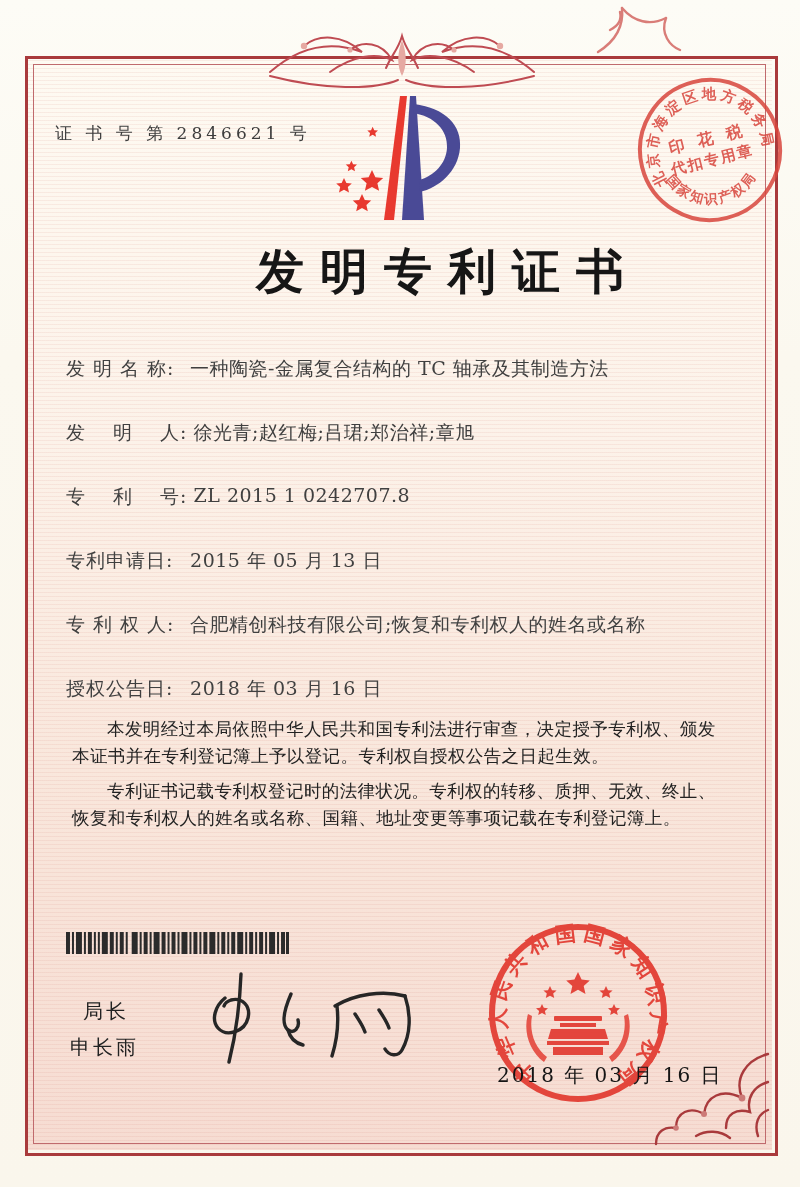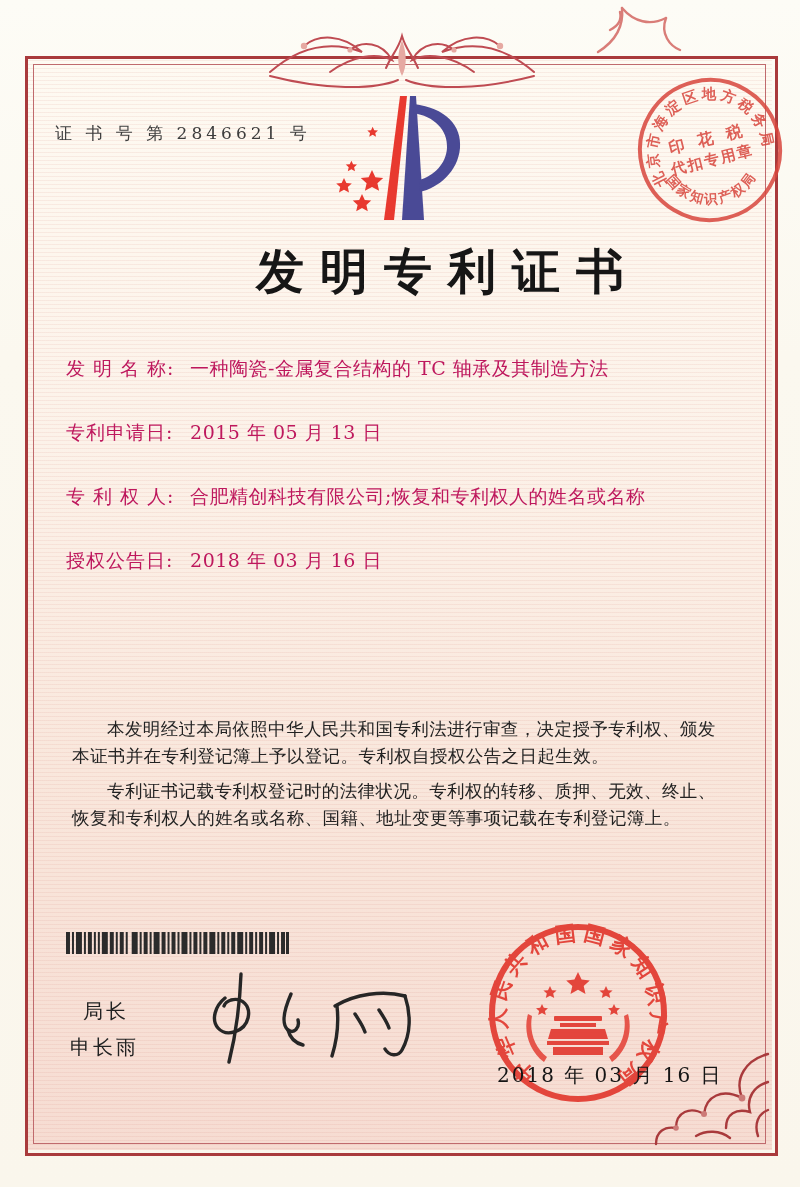--- a/index.html
+++ b/index.html
@@ -30,21 +30,21 @@
     font-size:17px;color:#3c3c3c;letter-spacing:4px;
   }
   .logo{position:absolute;left:328px;top:92px;width:150px;height:132px;}
   .title{
     position:absolute;left:0;top:240px;width:800px;text-align:center;
     font-size:48px;font-weight:700;color:#161616;
     letter-spacing:16px;text-indent:16px;margin-left:40px;
   }
   
   .fields{position:absolute;left:66px;top:356px;width:672px;}
-  .field-row{height:64px;font-size:19px;color:#be185d;}
+  .field-row{height:64px;font-size:19px;color:#404040;}
   .flabel{display:inline-block;min-width:118px;letter-spacing:1px;vertical-align:top;}
   .fvalue{letter-spacing:0.5px;}
   
   .body-text{
     position:absolute;left:64px;top:708px;width:676px;
     font-size:17.5px;line-height:27px;color:#222;
   }
   .body-text p{margin:8px;text-indent:2em;letter-spacing:0.4px;}
   
   .barcode{position:absolute;left:66px;top:932px;width:223px;height:22px;}
@@ -128,20 +128,28 @@
     <path d="M86,12 C118,16 134,34 132,56 C130,80 110,96 92,100 L91,88 C106,84 118,72 119,56 C120,38 106,24 85,21 Z" fill="#4a4a96"></path>
   </g>
 </svg>
 
 <div class="title">发明专利证书</div>
 
 <div class="fields">
   <div class="field-row">
     <span class="flabel">发 明 名 称:</span>
     <span class="fvalue">一种陶瓷-金属复合结构的 TC 轴承及其制造方法</span>
+  </div>
+  <div class="field-row">
+    <span class="flabel">发　 明　 人:</span>
+    <span class="fvalue">徐光青;赵红梅;吕珺;郑治祥;章旭</span>
+  </div>
+  <div class="field-row">
+    <span class="flabel">专　 利　 号:</span>
+    <span class="fvalue">ZL 2015 1 0242707.8</span>
   </div>
   <div class="field-row">
     <span class="flabel">专利申请日:</span>
     <span class="fvalue">2015 年 05 月 13 日</span>
   </div>
   <div class="field-row">
     <span class="flabel">专 利 权 人:</span>
     <span class="fvalue">合肥精创科技有限公司;恢复和专利权人的姓名或名称</span>
   </div>
   <div class="field-row">

